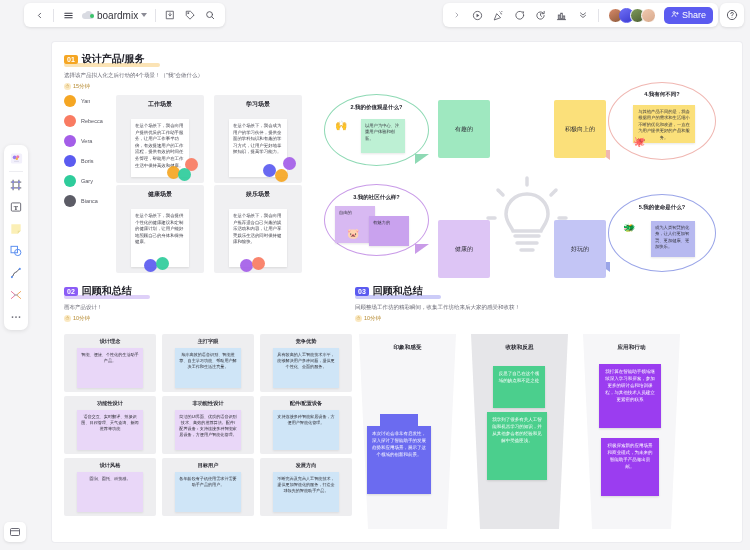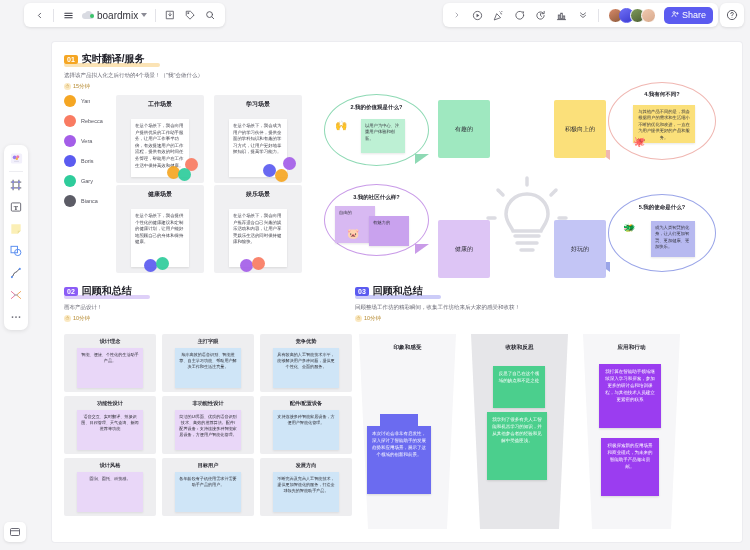--- a/index.html
+++ b/index.html
@@ -298,21 +298,21 @@
       <line x1="3" y1="9.5" x2="21" y2="9.5"></line>
   </svg>
 </div>
 
 <div class="canvas">
   <div class="board">
 
     <div class="s01">
       <div class="sec-title-row">
         <span class="sec-badge" style="background:#f5a623">01</span>
-        <span class="sec-title">实时翻译/服务</span>
+        <span class="sec-title">设计产品/服务</span>
       </div>
       <div class="sec-underline" style="background:#fbe3b5;width:96px;"></div>
       <div class="sec-desc">选择该产品拟人化之后行动的4个场景！（"我"会做什么）</div>
       <div class="timer">
         <span class="timer-dot">⏱</span>
         <span>15分钟</span>
       </div>
     </div>
 
     <div class="legend">

